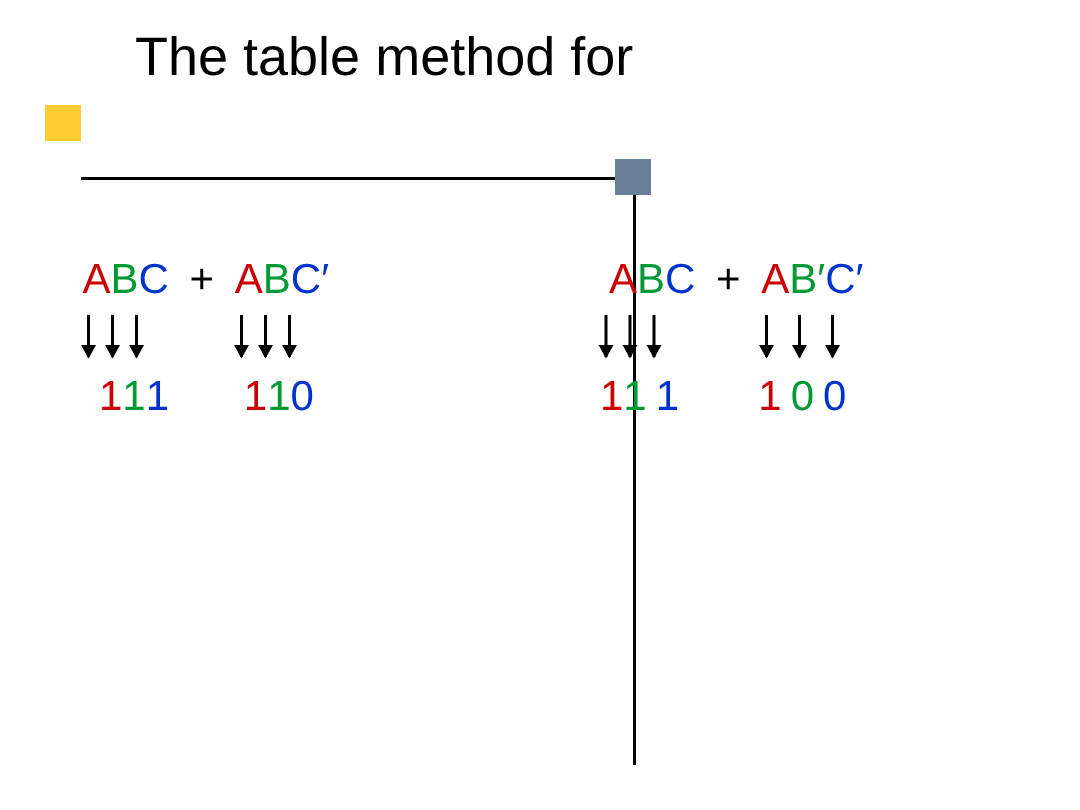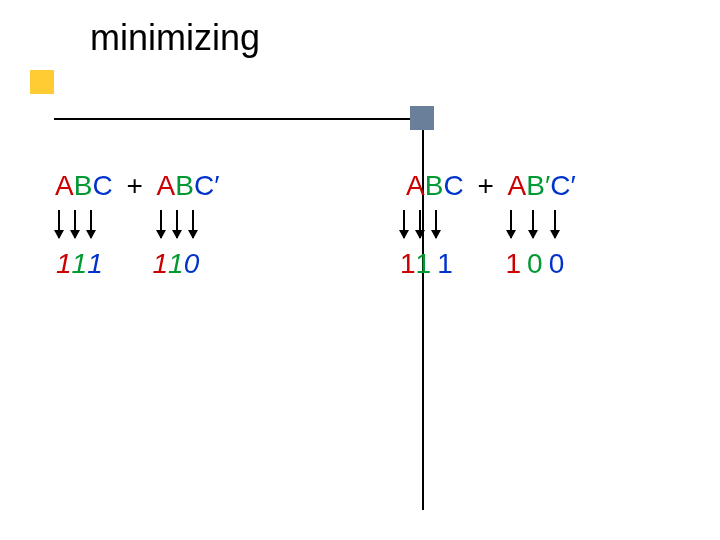--- a/index.html
+++ b/index.html
@@ -97,21 +97,21 @@
     border-left: 5px solid transparent;
     border-right: 5px solid transparent;
     border-top: 9px solid #000;
   }
   .bits-row {
     position: absolute;
     top: 248px;
     font-size: 28px;
     white-space: nowrap;
   }
-  .bits-left { left: 56px; font-style: italic; }
+  .bits-left { left: 66px; }
   .bits-right { left: 400px; }
   .bgroup {
     display: inline-block;
     margin-right: 42px;
   }
   .bgroup.wide-gap { margin-right: 45px; }
   .bgroup:last-child { margin-right: 0; }
   .bit { display: inline-block; }
   .c-r { color: #cc0000; }
   .c-g { color: #009933; }
@@ -120,21 +120,21 @@
 </style>
 </head>
 <body>
 
 <div class="sq-left"></div>
 <div class="sq-right"></div>
 <div class="rule-h"></div>
 <div class="rule-v"></div>
 
 <div class="title-block">
-  <div>minimizing</div>
+  <div>The table method for</div>
 </div>
 
 <div class="expr-row expr-left">
   <span class="term">
     <span class="c-r">A</span><span class="c-g">B</span><span class="c-b">C</span>
   </span>
   <span class="plus">+</span>
   <span class="term">
     <span class="c-r">A</span><span class="c-g">B</span><span class="c-b">C′</span>
   </span>

